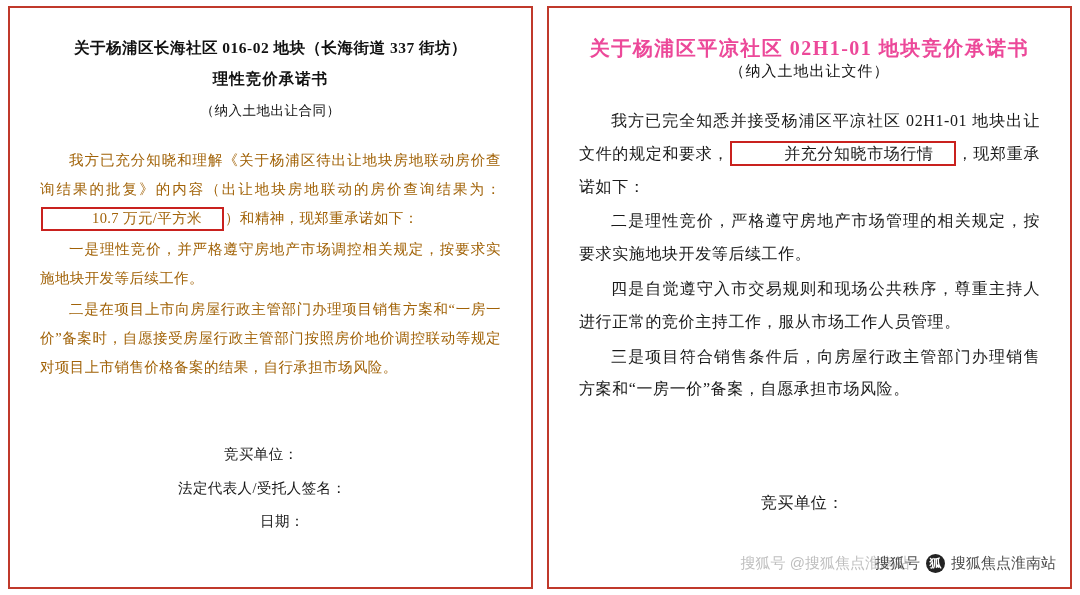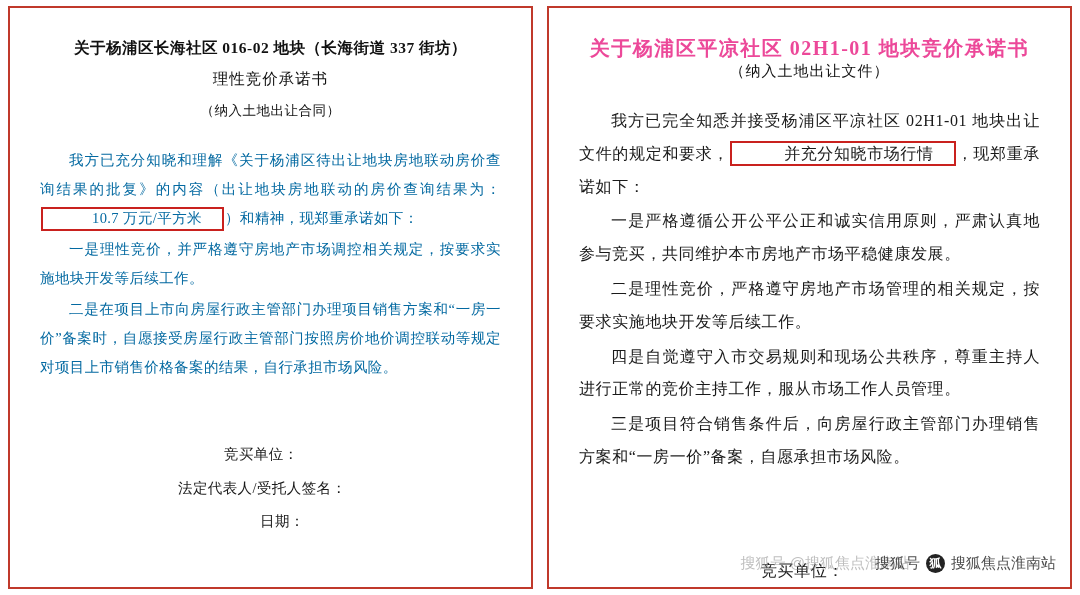--- a/index.html
+++ b/index.html
@@ -39,21 +39,21 @@
     text-align: center;
     font-weight: bold;
     font-size: 15.5px;
     letter-spacing: 0.5px;
     color: #111;
     margin-top: 14px;
     line-height: 1.5;
   }
   .title-l2 {
     text-align: center;
-    font-weight: normal;
+    font-weight: bold;
     font-size: 15.5px;
     color: #111;
     margin-top: 10px;
     letter-spacing: 1px;
   }
   .subtitle {
     text-align: center;
     font-size: 13.5px;
     color: #111;
     margin-top: 12px;
@@ -71,21 +71,21 @@
     text-align: center;
     font-size: 15px;
     color: #111;
     letter-spacing: 1px;
   }
   
   .body-l {
     margin-top: 26px;
     font-size: 14.5px;
     line-height: 2.0;
-    color: #0369a1;
+    color: #a16207;
     text-align: justify;
     letter-spacing: 0.4px;
   }
   .body-r {
     margin-top: 24px;
     font-size: 16px;
     line-height: 2.05;
     color: #1a1a1a;
     text-align: justify;
     letter-spacing: 0.6px;
@@ -182,21 +182,20 @@
       </div>
     </div>
 
     <div class="doc">
       <div class="doc-inner">
         <div class="title-r">关于杨浦区平凉社区 02H1-01 地块竞价承诺书</div>
         <div class="subtitle-r">（纳入土地出让文件）</div>
 
         <div class="body-r">
           <p class="para indent"><span>我方已完全知悉并接受杨浦区平凉社区 02H1-01 地块出让文件的规定和要求，</span><span class="hl">并充分知晓市场行情</span><span>，现郑重承诺如下：</span></p>
-          <p class="para indent">一是严格遵循公开公平公正和诚实信用原则，严肃认真地参与竞买，共同维护本市房地产市场平稳健康发展。</p>
           <p class="para indent">二是理性竞价，严格遵守房地产市场管理的相关规定，按要求实施地块开发等后续工作。</p>
           <p class="para indent">四是自觉遵守入市交易规则和现场公共秩序，尊重主持人进行正常的竞价主持工作，服从市场工作人员管理。</p>
           <p class="para indent">三是项目符合销售条件后，向房屋行政主管部门办理销售方案和“一房一价”备案，自愿承担市场风险。</p>
         </div>
 
         <div class="sign-r">
           <div class="sign-line sign-indent-1">竞买单位：</div>
 
         </div>
 

